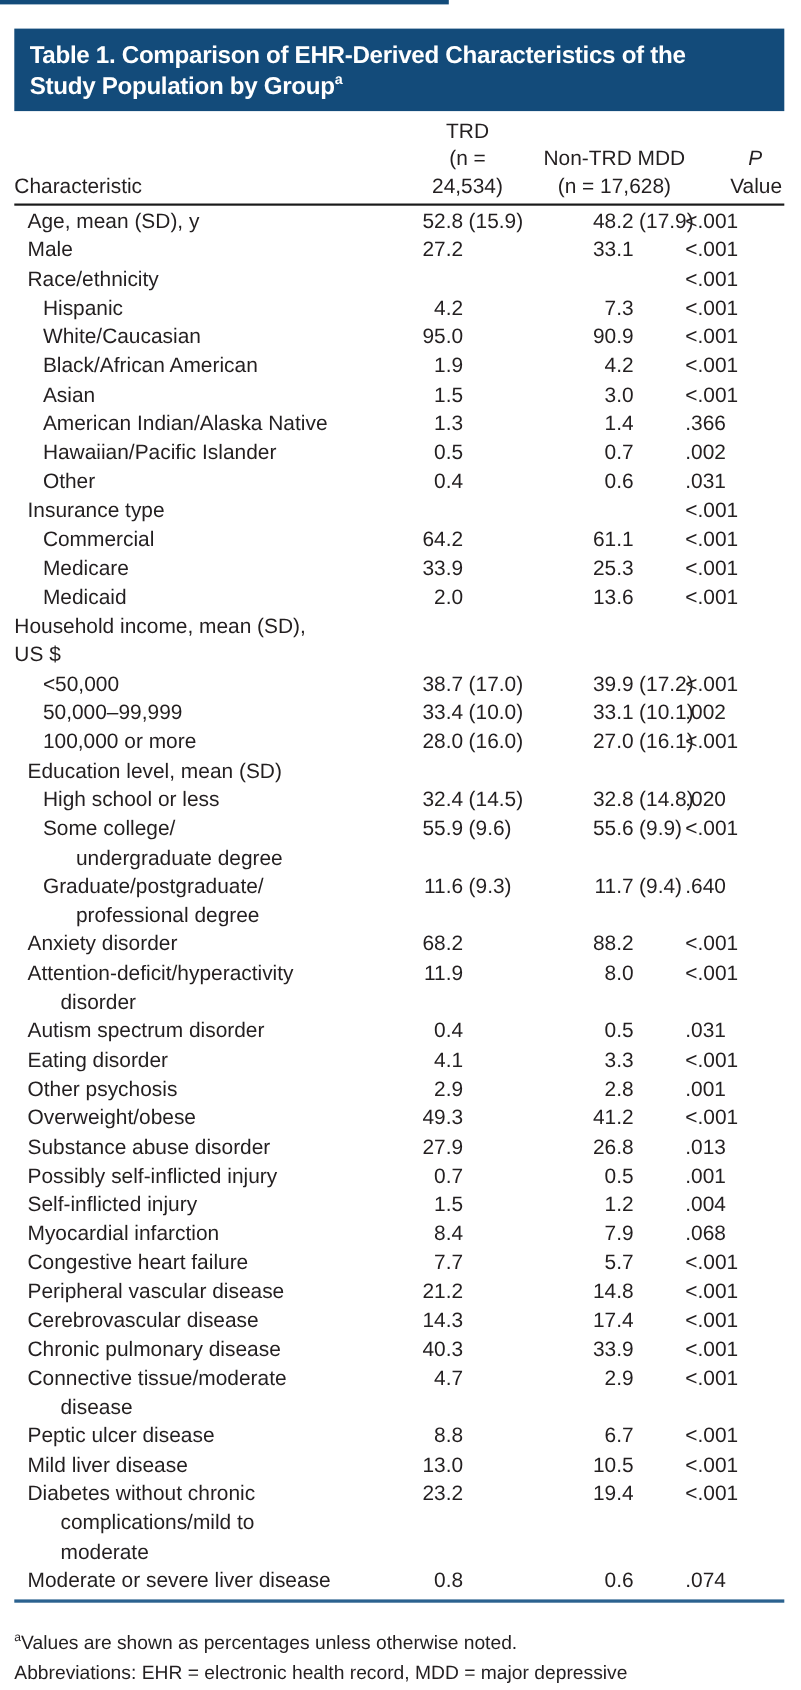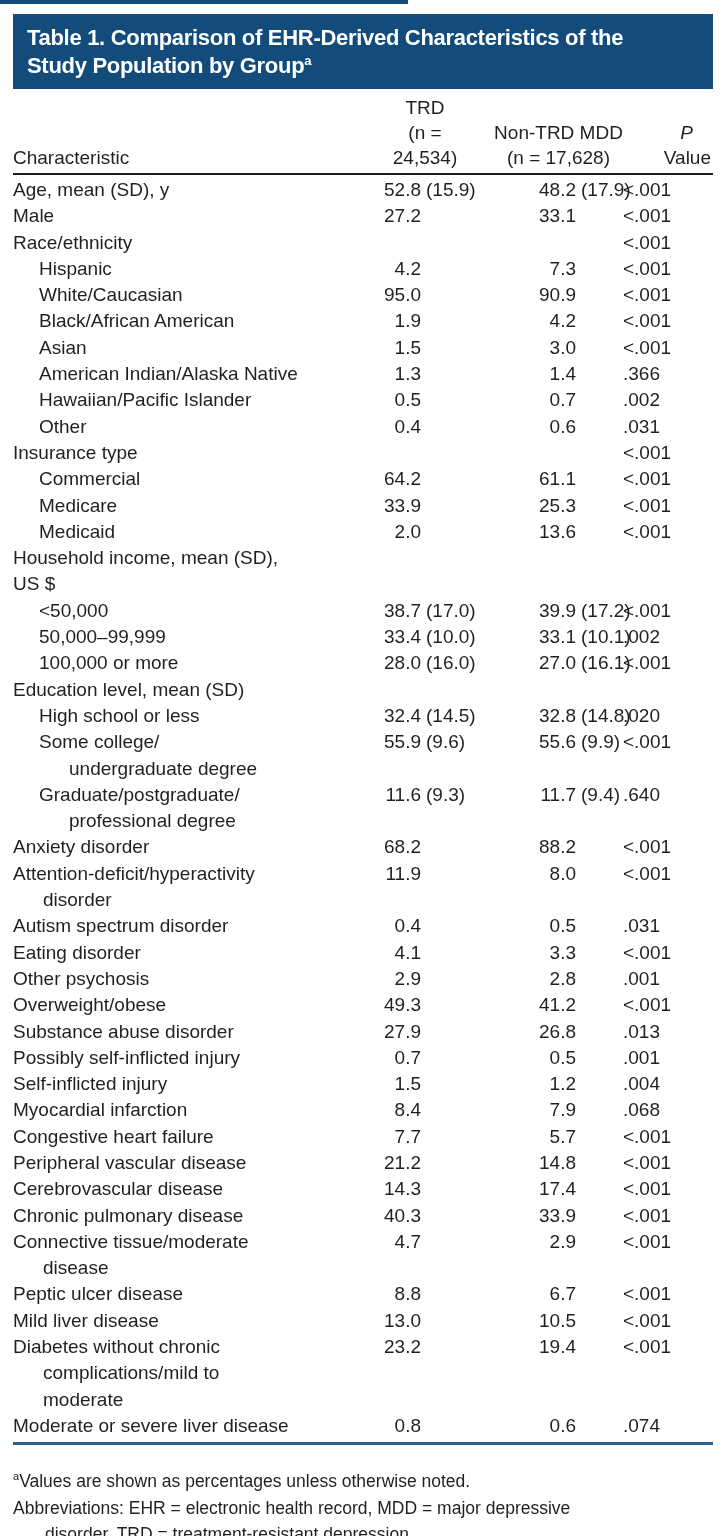--- a/index.html
+++ b/index.html
@@ -15,39 +15,40 @@
   }
   .table-outer {
     position:absolute; left:13px; top:14px; width:700px;
   }
   .title-bar {
     background:#134B7A; color:#ffffff;
     padding:10px 14px 9px 14px;
     font-size:22px; font-weight:bold; line-height:28px;
     letter-spacing:-0.3px;
     white-space:pre-line;
+    margin-top:12px;
   }
   .title-bar sup { font-size:13px; vertical-align:super; line-height:0; }
   .hdr, .row {
     display:grid;
     grid-template-columns:1fr 112px 155px 90px;
   }
   .hdr {
     margin-top:6px;
     align-items:end;
     font-size:19px; line-height:25px;
     padding-bottom:3px;
   }
   .hdr .hc { text-align:center;margin-left:26px; }
   .hdr .hp { text-align:right; padding-right:2px; }
   .hdr .hp .pit { font-style:italic; padding-right:18px; display:inline-block; }
   .head-rule { height:2px; background:#1A1A1A; }
   .tbody { padding-top:2px; font-size:19px; line-height:26.3px; }
   .lbl { white-space:pre-line; }
-  .lbl.lvl0  { padding-left:30px; text-indent:-30px; }
+  .lbl.lvl0  { padding-left:30px; text-indent:-30px;margin-left:12px; }
   .lbl.lvl1  { padding-left:56px; text-indent:-30px; }
   .lbl.nohang{ padding-left:0;   text-indent:0; }
   .vcell { display:flex; align-items:flex-start; }
   .vcell .num { flex:1 1 auto; text-align:right; }
   .vcell .sd  { width:47px; padding-left:5px; text-align:left; }
   .pcell { text-align:left; padding-right:1px; }
   .rule-blue { height:3px; background:#2B628F; }
   .rule-blue.top-of-notes { margin-top:3px; }
   .footnotes {
     font-size:17.5px; line-height:26.5px;

